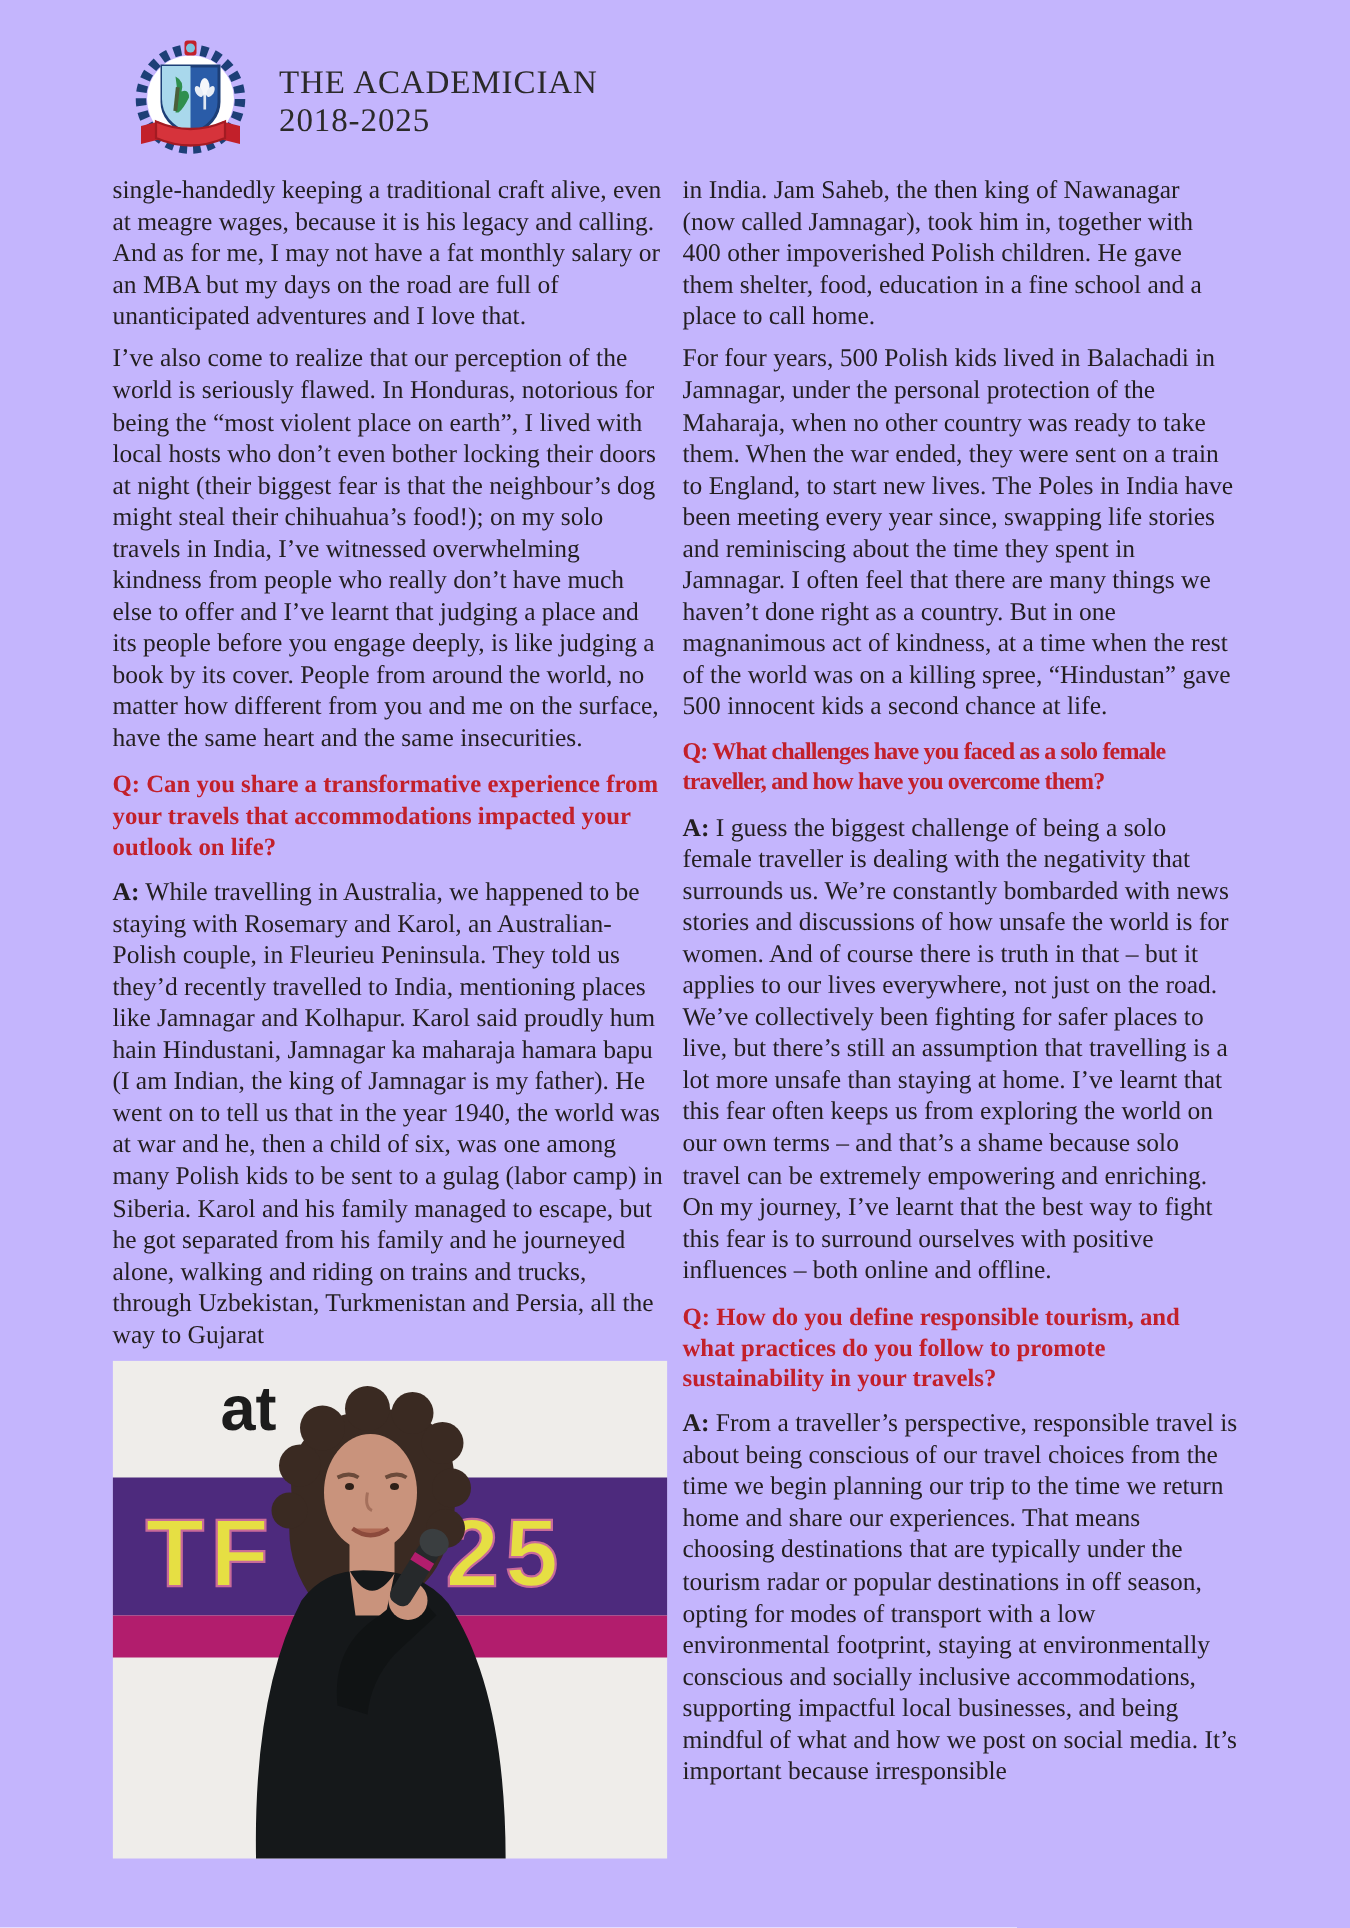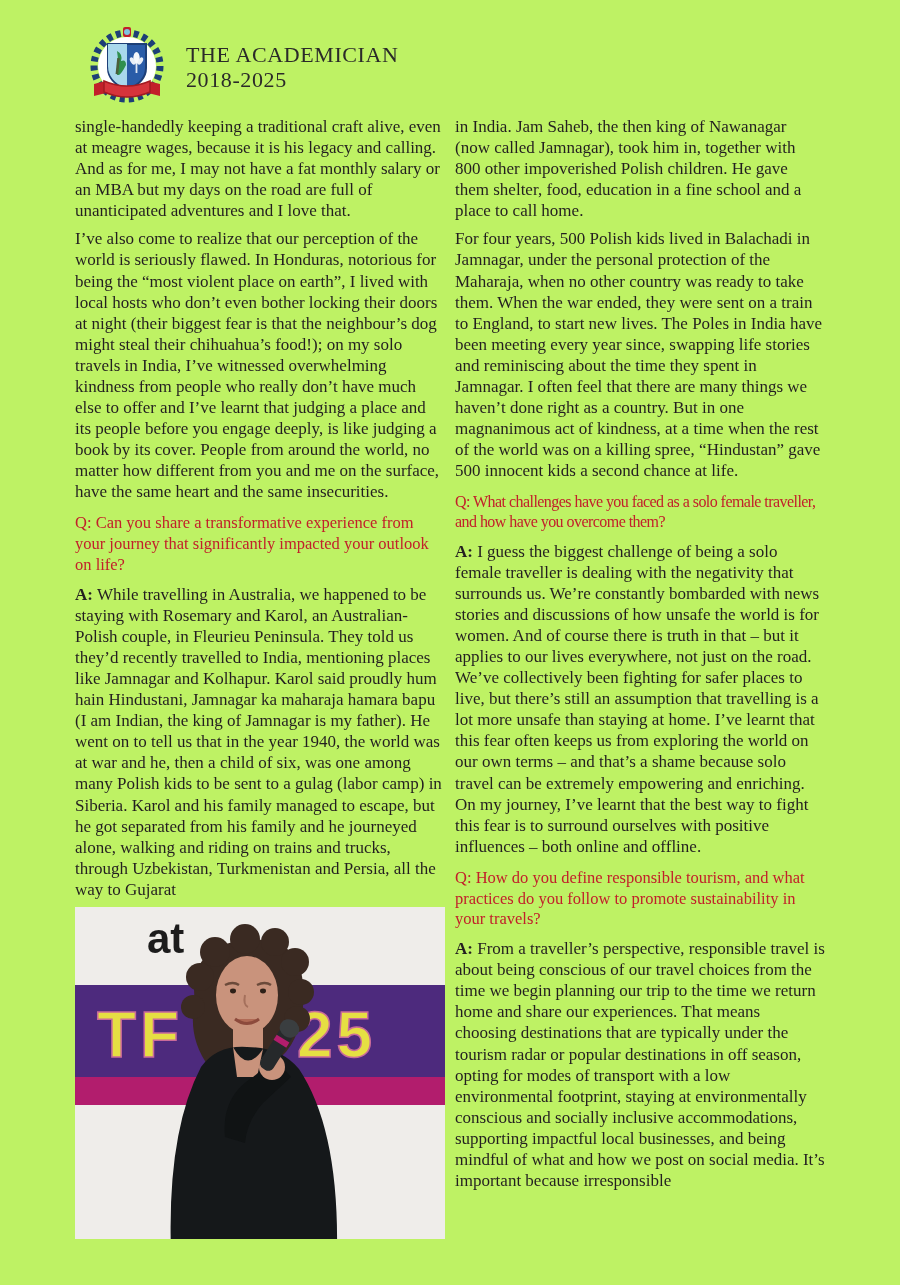--- a/index.html
+++ b/index.html
@@ -1,19 +1,19 @@
 <!DOCTYPE html>
 <html><head>
 <meta charset="utf-8">
 <style>
   html,body { margin:0; padding:0; background:#ffffff; }
   .page {
     position:relative;
     width:900px; height:1285px;
-    background:#bef264;
+    background:#c4b5fd;
     font-family:"Liberation Serif", serif;
     color:#231f20;
     overflow:hidden;
   }
   .header {
     position:absolute; top:26px; left:84px;
     display:flex; align-items:center; gap:16px;
   }
   .crest { width:86px; height:82px; flex:0 0 auto; }
   .masthead { display:flex; flex-direction:column; justify-content:center; }
@@ -25,21 +25,21 @@
     font-size:22px; letter-spacing:0.6px; color:#2b2a29;
     line-height:1.15; font-weight:500;
   }
   .columns {
     position:absolute; top:116px; left:75px;
     width:764px; display:flex; gap:10px;
   }
   .col { width:370px; font-size:17px; line-height:1.24; }
   .col p { margin:0 0 7px 0; }
   .q-heading {
-    color:#c2202a; font-weight:normal;
+    color:#c2202a; font-weight:bold;
     margin:11px 0 8px 0 !important;
     font-size:16.5px; line-height:1.26;
   }
   .q-condensed { letter-spacing:-0.55px; font-size:16px; }
   .a-prefix { font-weight:bold; }
   .photo {
     margin-top:4px;
     width:370px; height:332px;
     overflow:hidden; position:relative;
   }
@@ -78,21 +78,21 @@
       <div class="masthead-title">THE ACADEMICIAN</div>
       <div class="masthead-year">2018-2025</div>
     </div>
   </div>
 
   <div class="columns">
 
     <div class="col">
       <p>single-handedly keeping a traditional craft alive, even at meagre wages, because it is his legacy and calling. And as for me, I may not have a fat monthly salary or an MBA but my days on the road are full of unanticipated adventures and I love that.</p>
       <p>I’ve also come to realize that our perception of the world is seriously flawed. In Honduras, notorious for being the “most violent place on earth”, I lived with local hosts who don’t even bother locking their doors at night (their biggest fear is that the neighbour’s dog might steal their chihuahua’s food!); on my solo travels in India, I’ve witnessed overwhelming kindness from people who really don’t have much else to offer and I’ve learnt that judging a place and its people before you engage deeply, is like judging a book by its cover. People from around the world, no matter how different from you and me on the surface, have the same heart and the same insecurities.</p>
-      <p class="q-heading">Q: Can you share a transformative experience from your journey that significantly impacted your outlook on life?</p>
+      <p class="q-heading">Q: Can you share a transformative experience from your travels that accommodations impacted your outlook on life?</p>
       <p><span class="a-prefix">A:</span><span> While travelling in Australia, we happened to be staying with Rosemary and Karol, an Australian-Polish couple, in Fleurieu Peninsula. They told us they’d recently travelled to India, mentioning places like Jamnagar and Kolhapur. Karol said proudly hum hain Hindustani, Jamnagar ka maharaja hamara bapu (I am Indian, the king of Jamnagar is my father). He went on to tell us that in the year 1940, the world was at war and he, then a child of six, was one among many Polish kids to be sent to a gulag (labor camp) in Siberia. Karol and his family managed to escape, but he got separated from his family and he journeyed alone, walking and riding on trains and trucks, through Uzbekistan, Turkmenistan and Persia, all the way to Gujarat</span></p>
 
       <div class="photo">
         <svg width="370" height="345" viewBox="0 0 370 345" aria-hidden="true">
           <rect x="0" y="0" width="370" height="345" fill="#efedea"></rect>
 
           <text x="72" y="46" font-family="Liberation Sans, sans-serif" font-weight="bold" font-size="42" fill="#1c1c1c">at</text>
 
           <rect x="0" y="78" width="370" height="92" fill="#4d2a7d"></rect>
 
@@ -134,21 +134,21 @@
               <rect x="189" y="118" width="15" height="46" rx="6" fill="#26292b"></rect>
               <rect x="189" y="128" width="15" height="6" fill="#b21d6d"></rect>
               <ellipse cx="196.5" cy="116" rx="10" ry="9" fill="#3a3e40"></ellipse>
             </g>
           </g>
         </svg>
       </div>
     </div>
 
     <div class="col">
-      <p>in India. Jam Saheb, the then king of Nawanagar (now called Jamnagar), took him in, together with 800 other impoverished Polish children. He gave them shelter, food, education in a fine school  and a place to call home.</p>
+      <p>in India. Jam Saheb, the then king of Nawanagar (now called Jamnagar), took him in, together with 400 other impoverished Polish children. He gave them shelter, food, education in a fine school  and a place to call home.</p>
       <p>For four years, 500 Polish kids lived in Balachadi in Jamnagar, under the personal protection of the Maharaja, when no other country was ready to take them. When the war ended, they were sent on a train to England, to start new lives. The Poles in India have been meeting every year since, swapping life stories and reminiscing about the time they spent in Jamnagar. I often feel that there are many things we haven’t done right as a country. But in one magnanimous act of kindness, at a time when the rest of the world was on a killing spree, “Hindustan” gave 500 innocent kids a second chance at life.</p>
       <p class="q-heading q-condensed">Q: What challenges have you faced as a solo female traveller, and how have you overcome them?</p>
       <p><span class="a-prefix">A:</span><span> I guess the biggest challenge of being a solo female traveller is dealing with the negativity that surrounds us. We’re constantly bombarded with news stories and discussions of how unsafe the world is for women. And of course there is truth in that – but it applies to our lives everywhere, not just on the road. We’ve collectively been fighting for safer places to live, but there’s still an assumption that travelling is a lot more unsafe than staying at home.  I’ve learnt that this fear often keeps us from exploring the world on our own terms – and that’s a shame because solo travel can be extremely empowering and enriching. On my journey, I’ve learnt that the best way to fight this fear is to surround ourselves with positive influences – both online and offline.</span></p>
       <p class="q-heading">Q: How do you define responsible tourism, and what practices do you follow to promote sustainability in your travels?</p>
       <p><span class="a-prefix">A:</span><span> From a traveller’s perspective, responsible travel is about being conscious of our travel choices from the time we begin planning our trip to the time we return home and share our experiences. That means choosing destinations that are typically under the tourism radar or popular destinations in off season, opting for modes of transport with a low environmental footprint, staying at environmentally conscious and socially inclusive accommodations, supporting impactful local businesses, and being mindful of what and how we post on social media. It’s important because irresponsible</span></p>
     </div>
 
   </div>
 </div>
 

